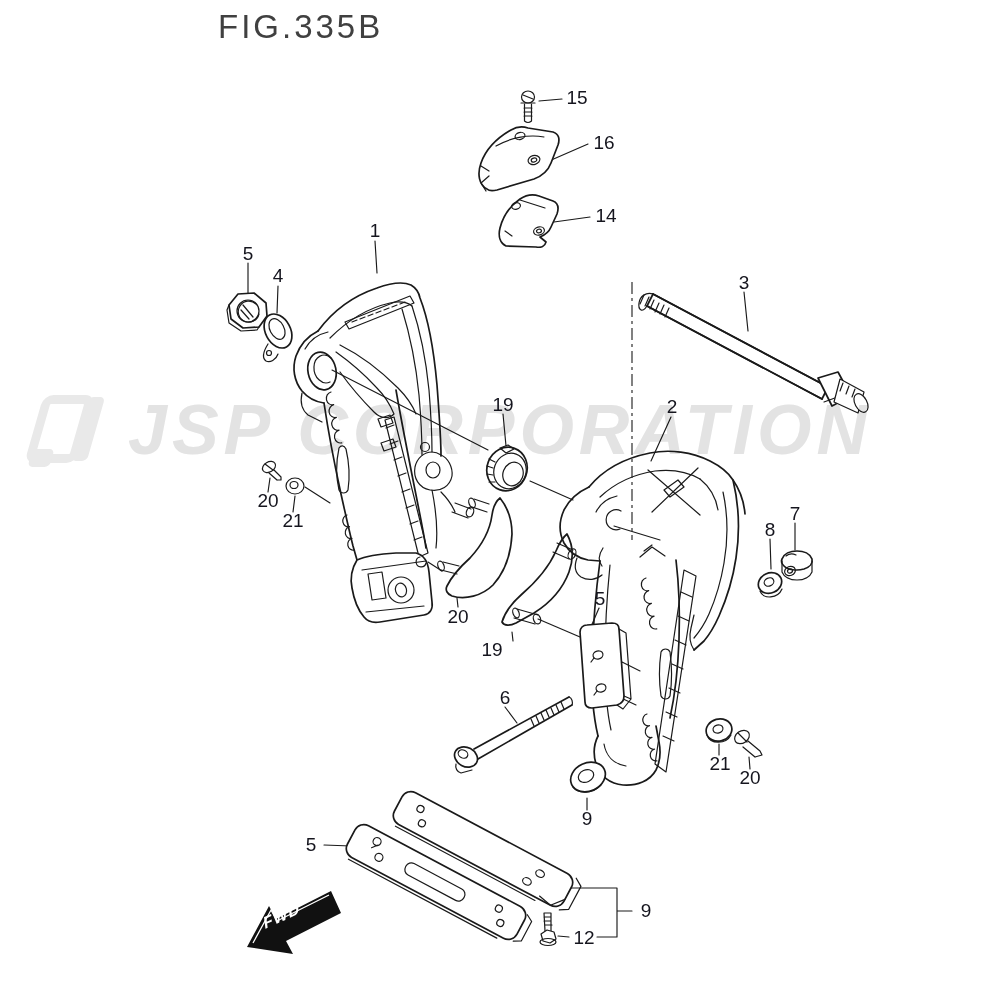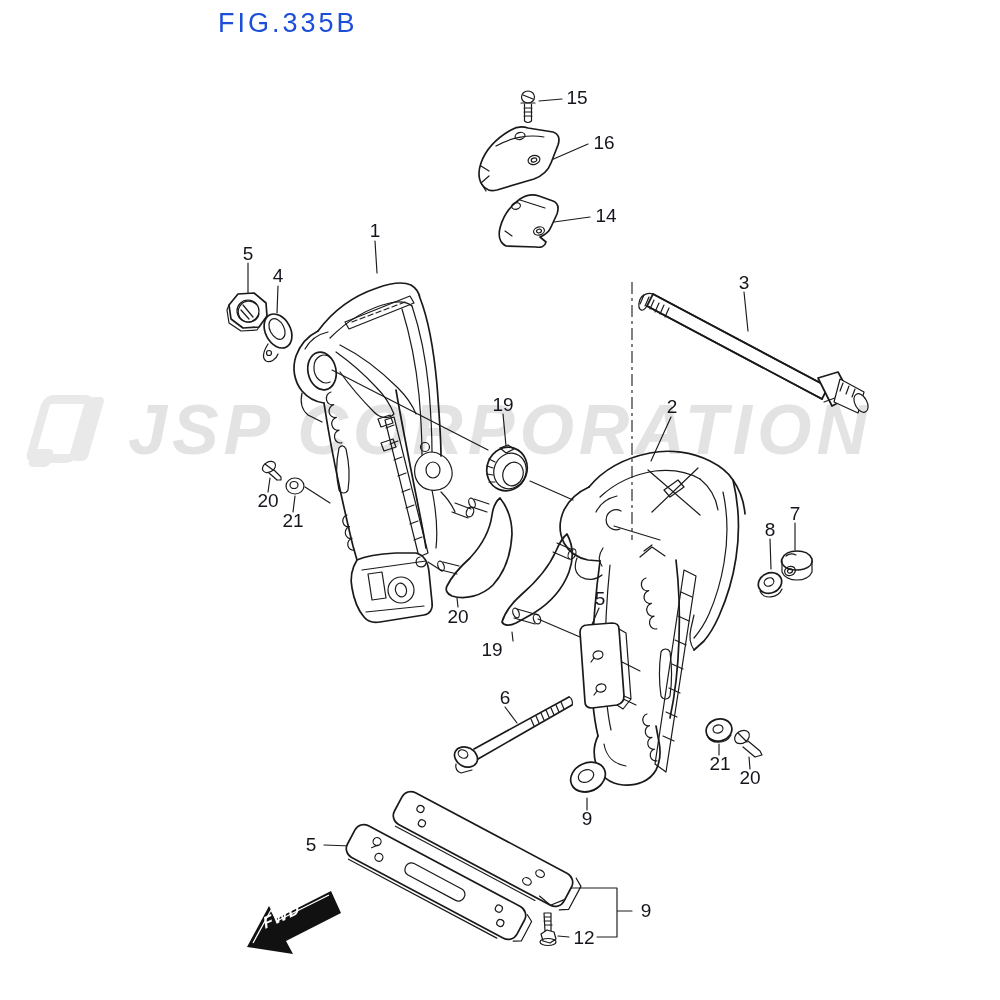--- a/index.html
+++ b/index.html
@@ -5,22 +5,22 @@
   html,body{margin:0;padding:0;background:#ffffff;}
   .stage{position:relative;width:1000px;height:1000px;background:#fff;overflow:hidden;
          font-family:"Liberation Sans",sans-serif;}
   .stage svg{position:absolute;left:0;top:0;z-index:1;}
   .ln{fill:none;stroke:#1a1a1a;stroke-width:1.7;stroke-linecap:round;stroke-linejoin:round;}
   .ln2{fill:none;stroke:#1a1a1a;stroke-width:1.2;stroke-linecap:round;stroke-linejoin:round;}
   .lead{fill:none;stroke:#1a1a1a;stroke-width:1.15;stroke-linecap:round;}
   .cdash{fill:none;stroke:#1a1a1a;stroke-width:1.1;stroke-dasharray:12 4 3 4;}
   .wfill{fill:#ffffff;}
   .blk{fill:#111111;stroke:none;}
-  .title{position:absolute;left:218px;top:8px;z-index:3;font-size:27px;letter-spacing:3px;
-         color:#1d4ed8;white-space:nowrap;}
+  .title{position:absolute;left:218px;top:8px;z-index:3;font-size:33px;letter-spacing:3px;
+         color:#404040;white-space:nowrap;}
   .callout{position:absolute;z-index:3;transform:translate(-50%,-50%);font-weight:normal;
            font-size:19px;color:#15151e;white-space:nowrap;}
   .watermark{position:absolute;left:28px;top:386px;width:960px;height:88px;z-index:2;
              display:flex;align-items:center;mix-blend-mode:multiply;pointer-events:none;}
   .wm-logo{position:relative;width:86px;height:78px;flex:0 0 auto;}
   .wm-logo .lg1{position:absolute;left:6px;top:4px;width:34px;height:50px;border:9px solid #e9e9e9;
                 border-radius:10px;transform:skewX(-16deg);}
   .wm-logo .lg2{position:absolute;left:52px;top:6px;width:16px;height:64px;background:#e9e9e9;
                 border-radius:5px;transform:skewX(-16deg);}
   .wm-logo .lg3{position:absolute;left:2px;top:58px;width:22px;height:18px;background:#e9e9e9;

